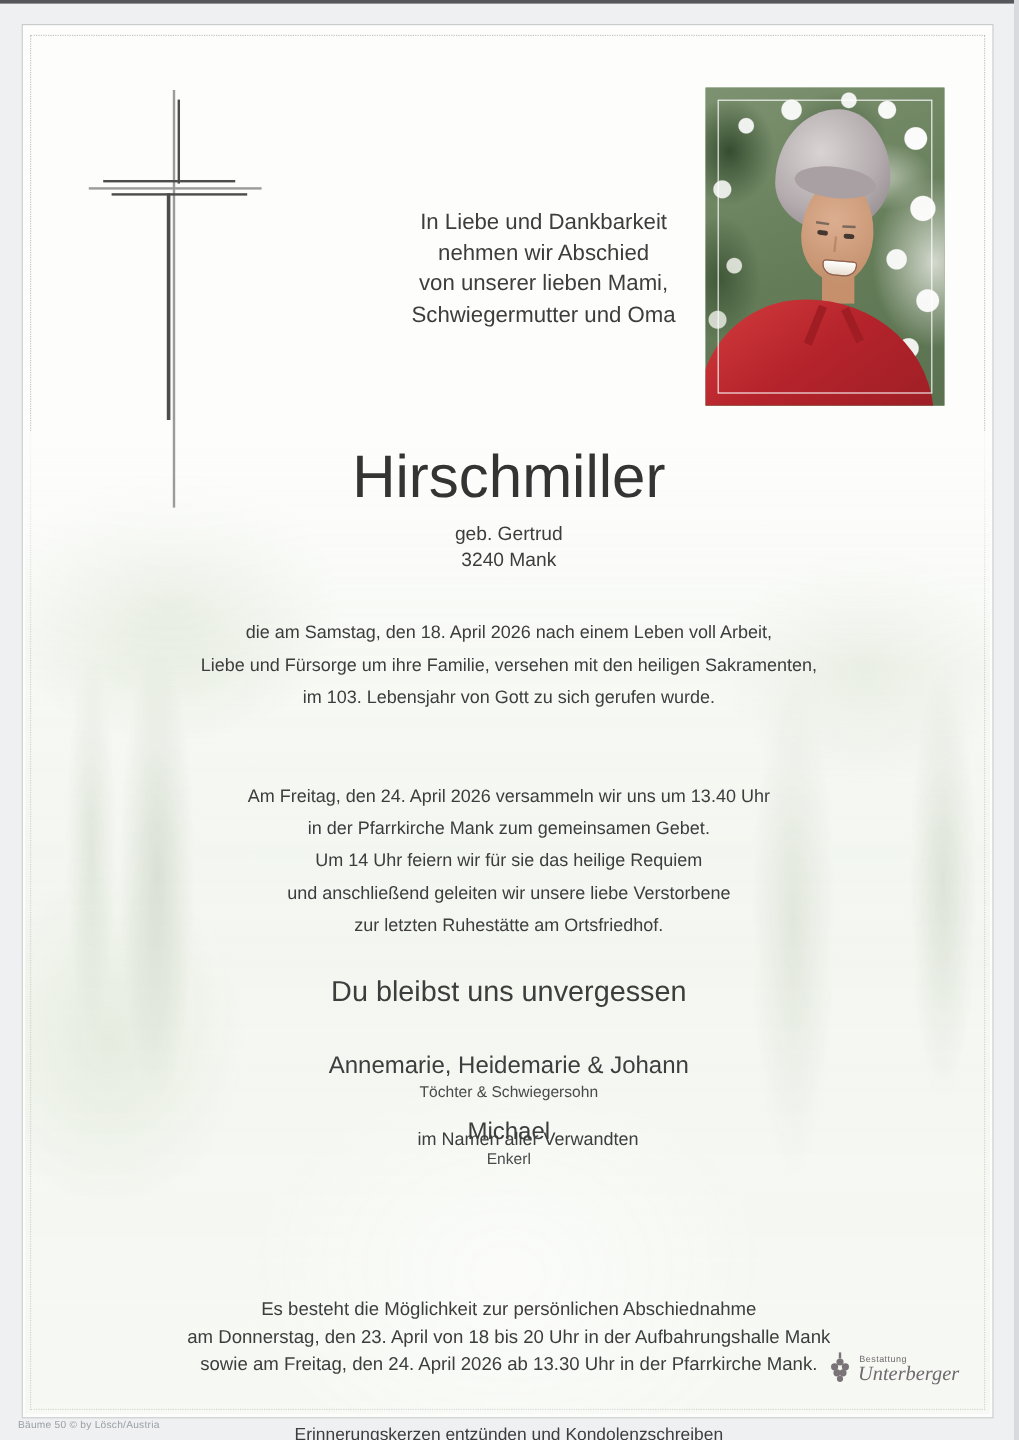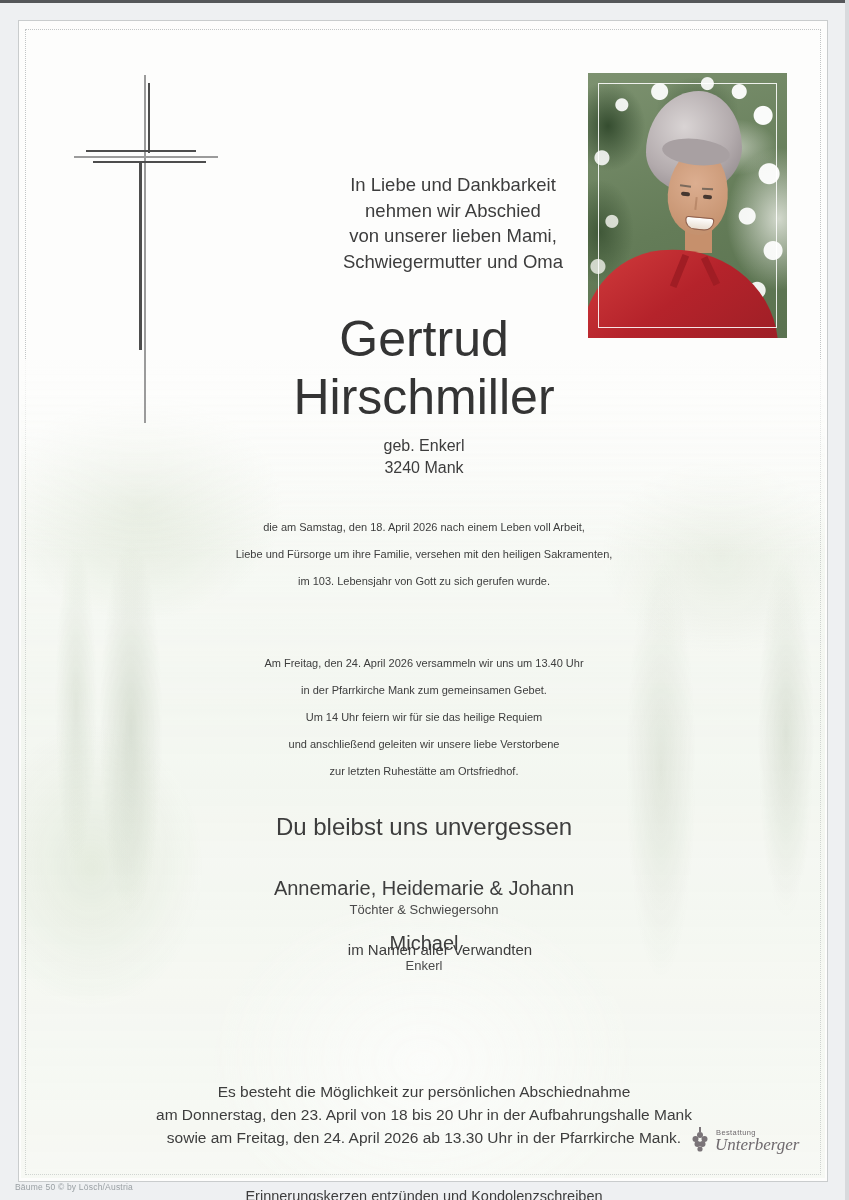--- a/index.html
+++ b/index.html
@@ -80,21 +80,21 @@
   .p-frame{left:10px;top:10px;right:10px;bottom:10px;border:1px solid rgba(255,255,255,.88);}
 
   
   .tb{position:absolute;left:20px;width:808px;text-align:center;color:#3d3d3d;}
   .intro{top:172px;font-size:18.5px;line-height:25.5px;margin-left:29px;}
   .name{color:#343434;font-size:50px;line-height:56px;}
   .name1{top:311px;}
   .name2{top:369px;}
   .maiden{top:435px;font-size:16px;line-height:21px;}
   .city{top:457px;font-size:16px;line-height:21px;}
-  .body-para{font-size:11px;line-height:27px;text-align:center;}
+  .body-para{font-size:15px;line-height:27px;text-align:center;}
   .obituary{top:514px;}
   .prayer{top:595px;}
   .funeral{top:650px;}
   .farewell{top:812px;font-size:24px;line-height:30px;}
   .m-name{font-size:20px;line-height:24px;}
   .m-rel{font-size:13px;line-height:16px;color:#4a4a4a;}
   .m1n{top:876px;} .m1r{top:902px;}
   .m2n{top:931px;} .m2r{top:958px;}
   .in-name{top:940px;font-size:15px;line-height:19px;margin-left:16px;}
   .viewing{top:1044px;font-size:15.5px;line-height:23px;margin-top:36px;}
@@ -145,23 +145,22 @@
     <div class="p-frame"></div>
   </div>
 
   <div class="tb intro">
     <div>In Liebe und Dankbarkeit</div>
     <div>nehmen wir Abschied</div>
     <div>von unserer lieben Mami,</div>
     <div>Schwiegermutter und Oma</div>
   </div>
 
-  <div class="tb name name1">Gertrud</div>
   <div class="tb name name2">Hirschmiller</div>
-  <div class="tb maiden">geb. Enkerl</div>
+  <div class="tb maiden">geb. Gertrud</div>
   <div class="tb city">3240 Mank</div>
 
   <div class="tb body-para obituary">
     <div>die am Samstag, den 18. April 2026 nach einem Leben voll Arbeit,</div>
     <div>Liebe und Fürsorge um ihre Familie, versehen mit den heiligen Sakramenten,</div>
     <div>im 103. Lebensjahr von Gott zu sich gerufen wurde.</div>
   </div>
 
 
   <div class="tb body-para funeral">

